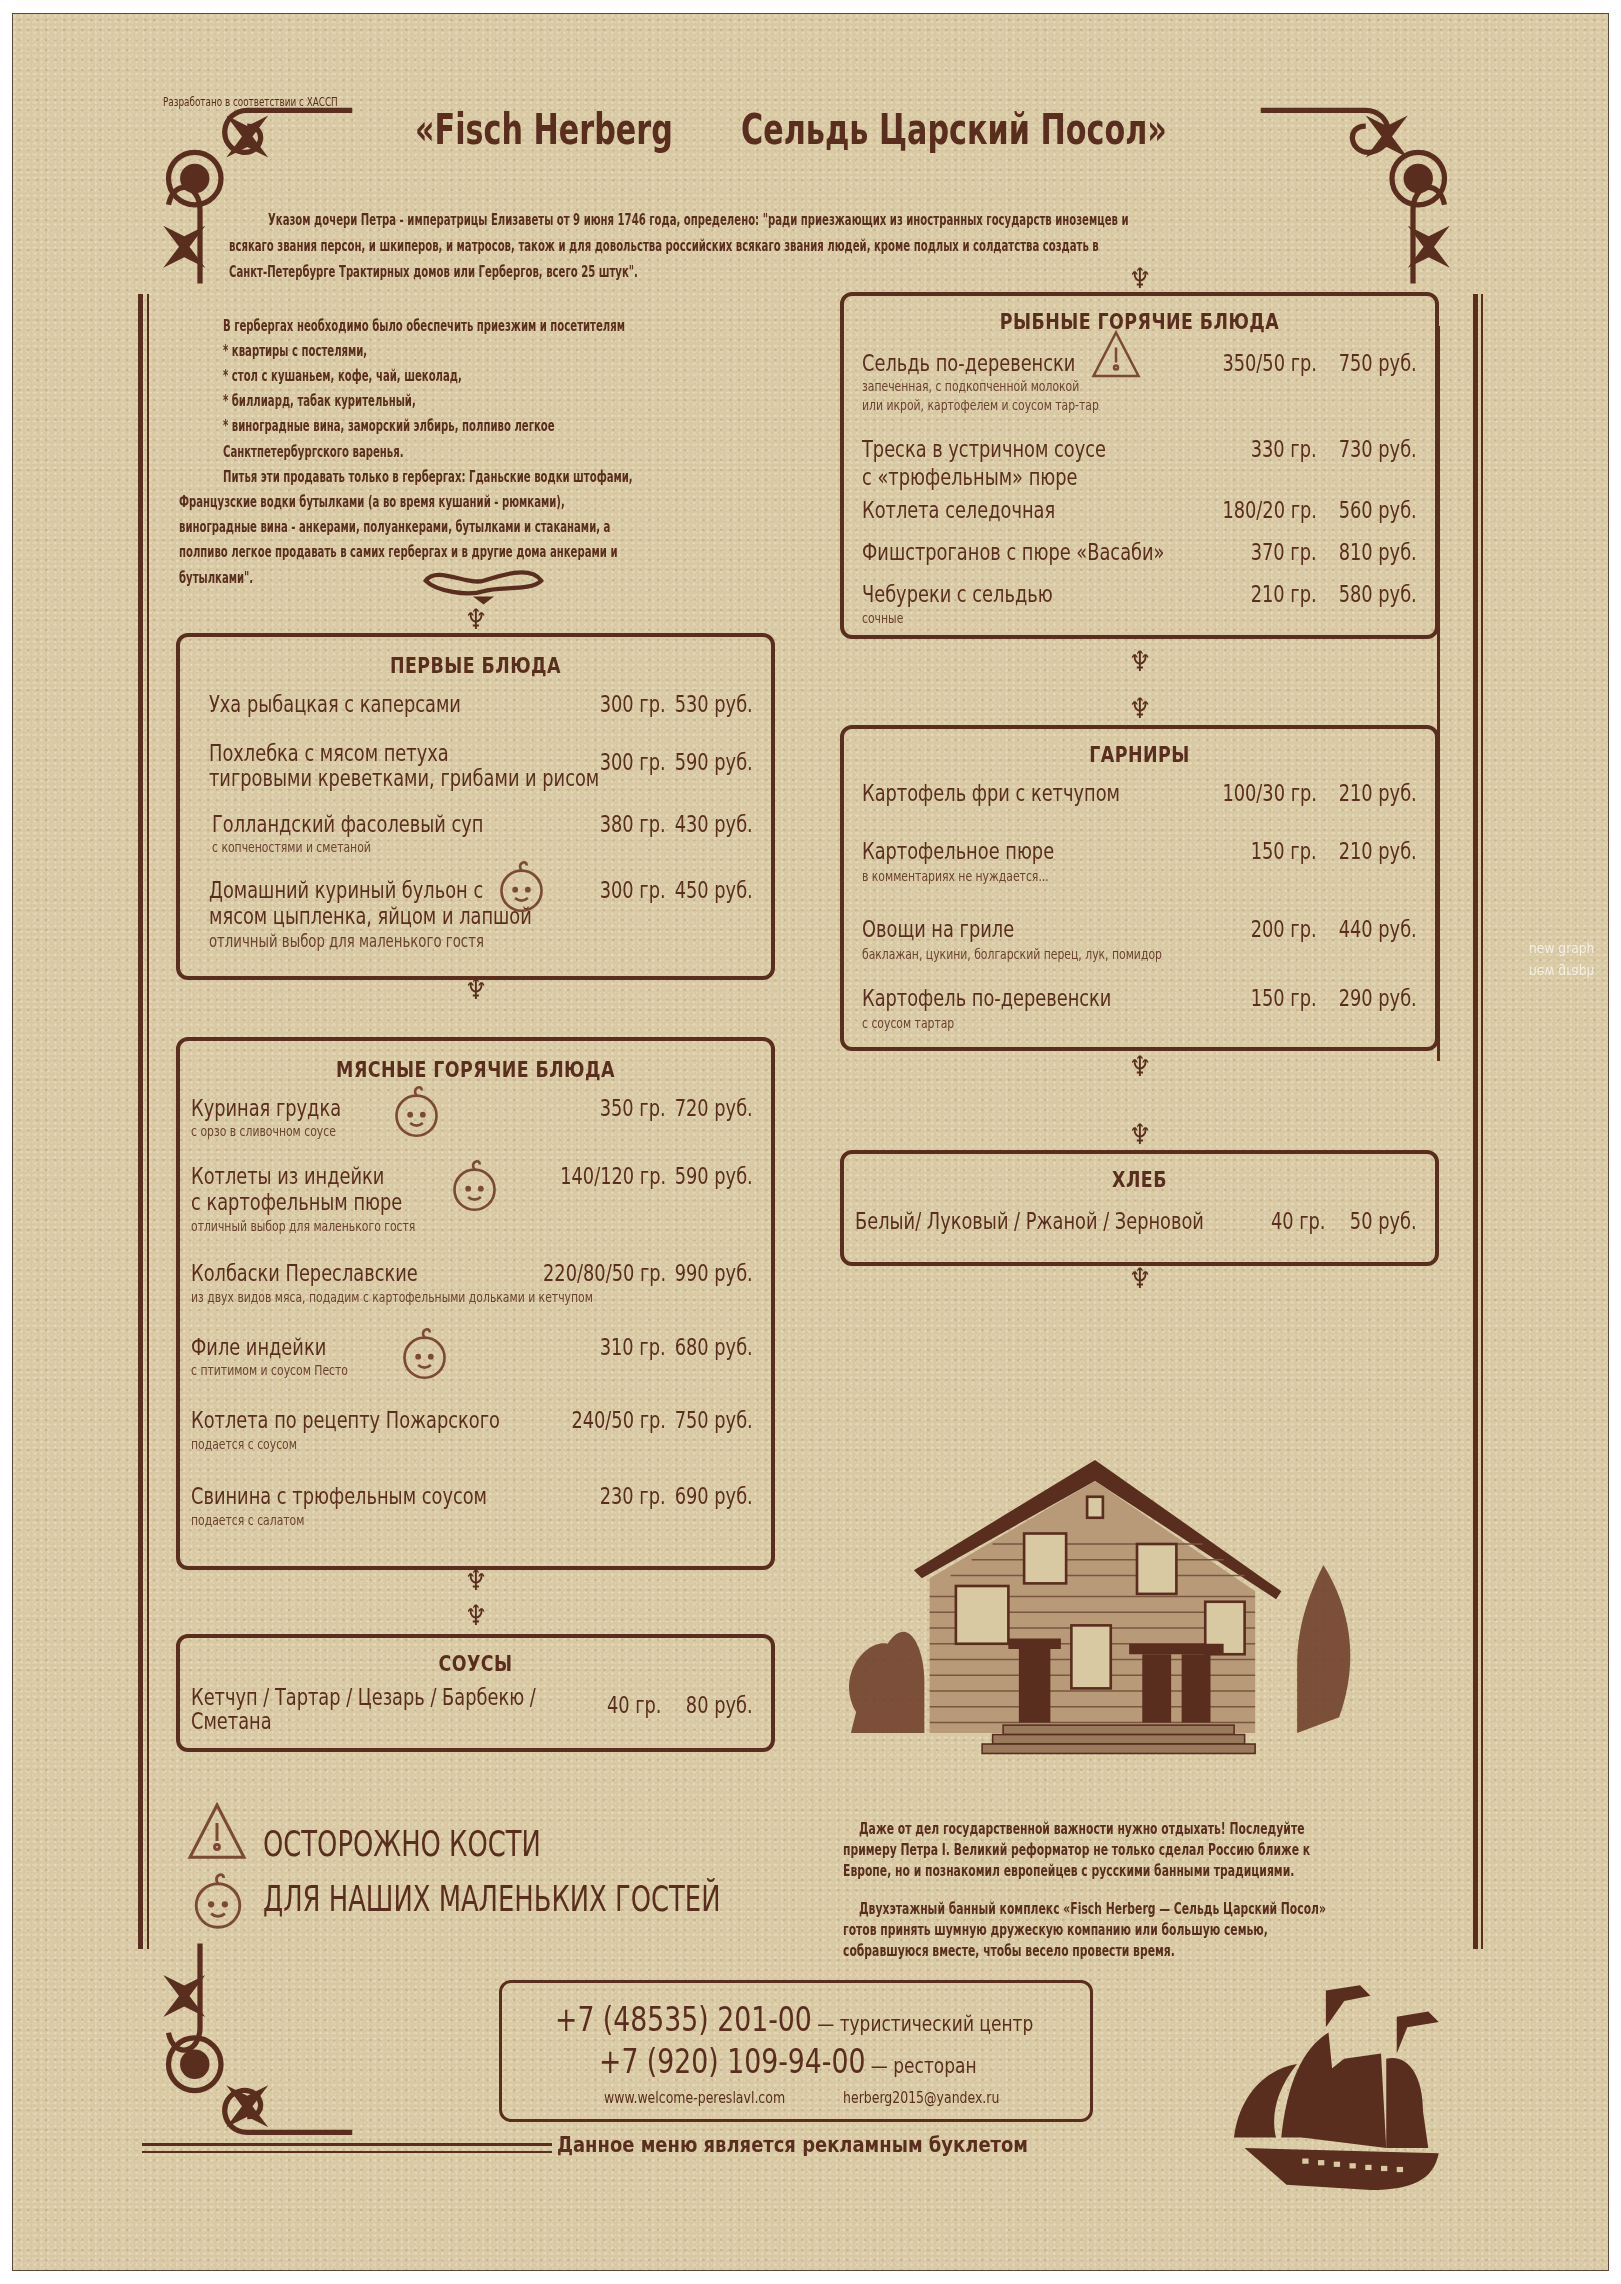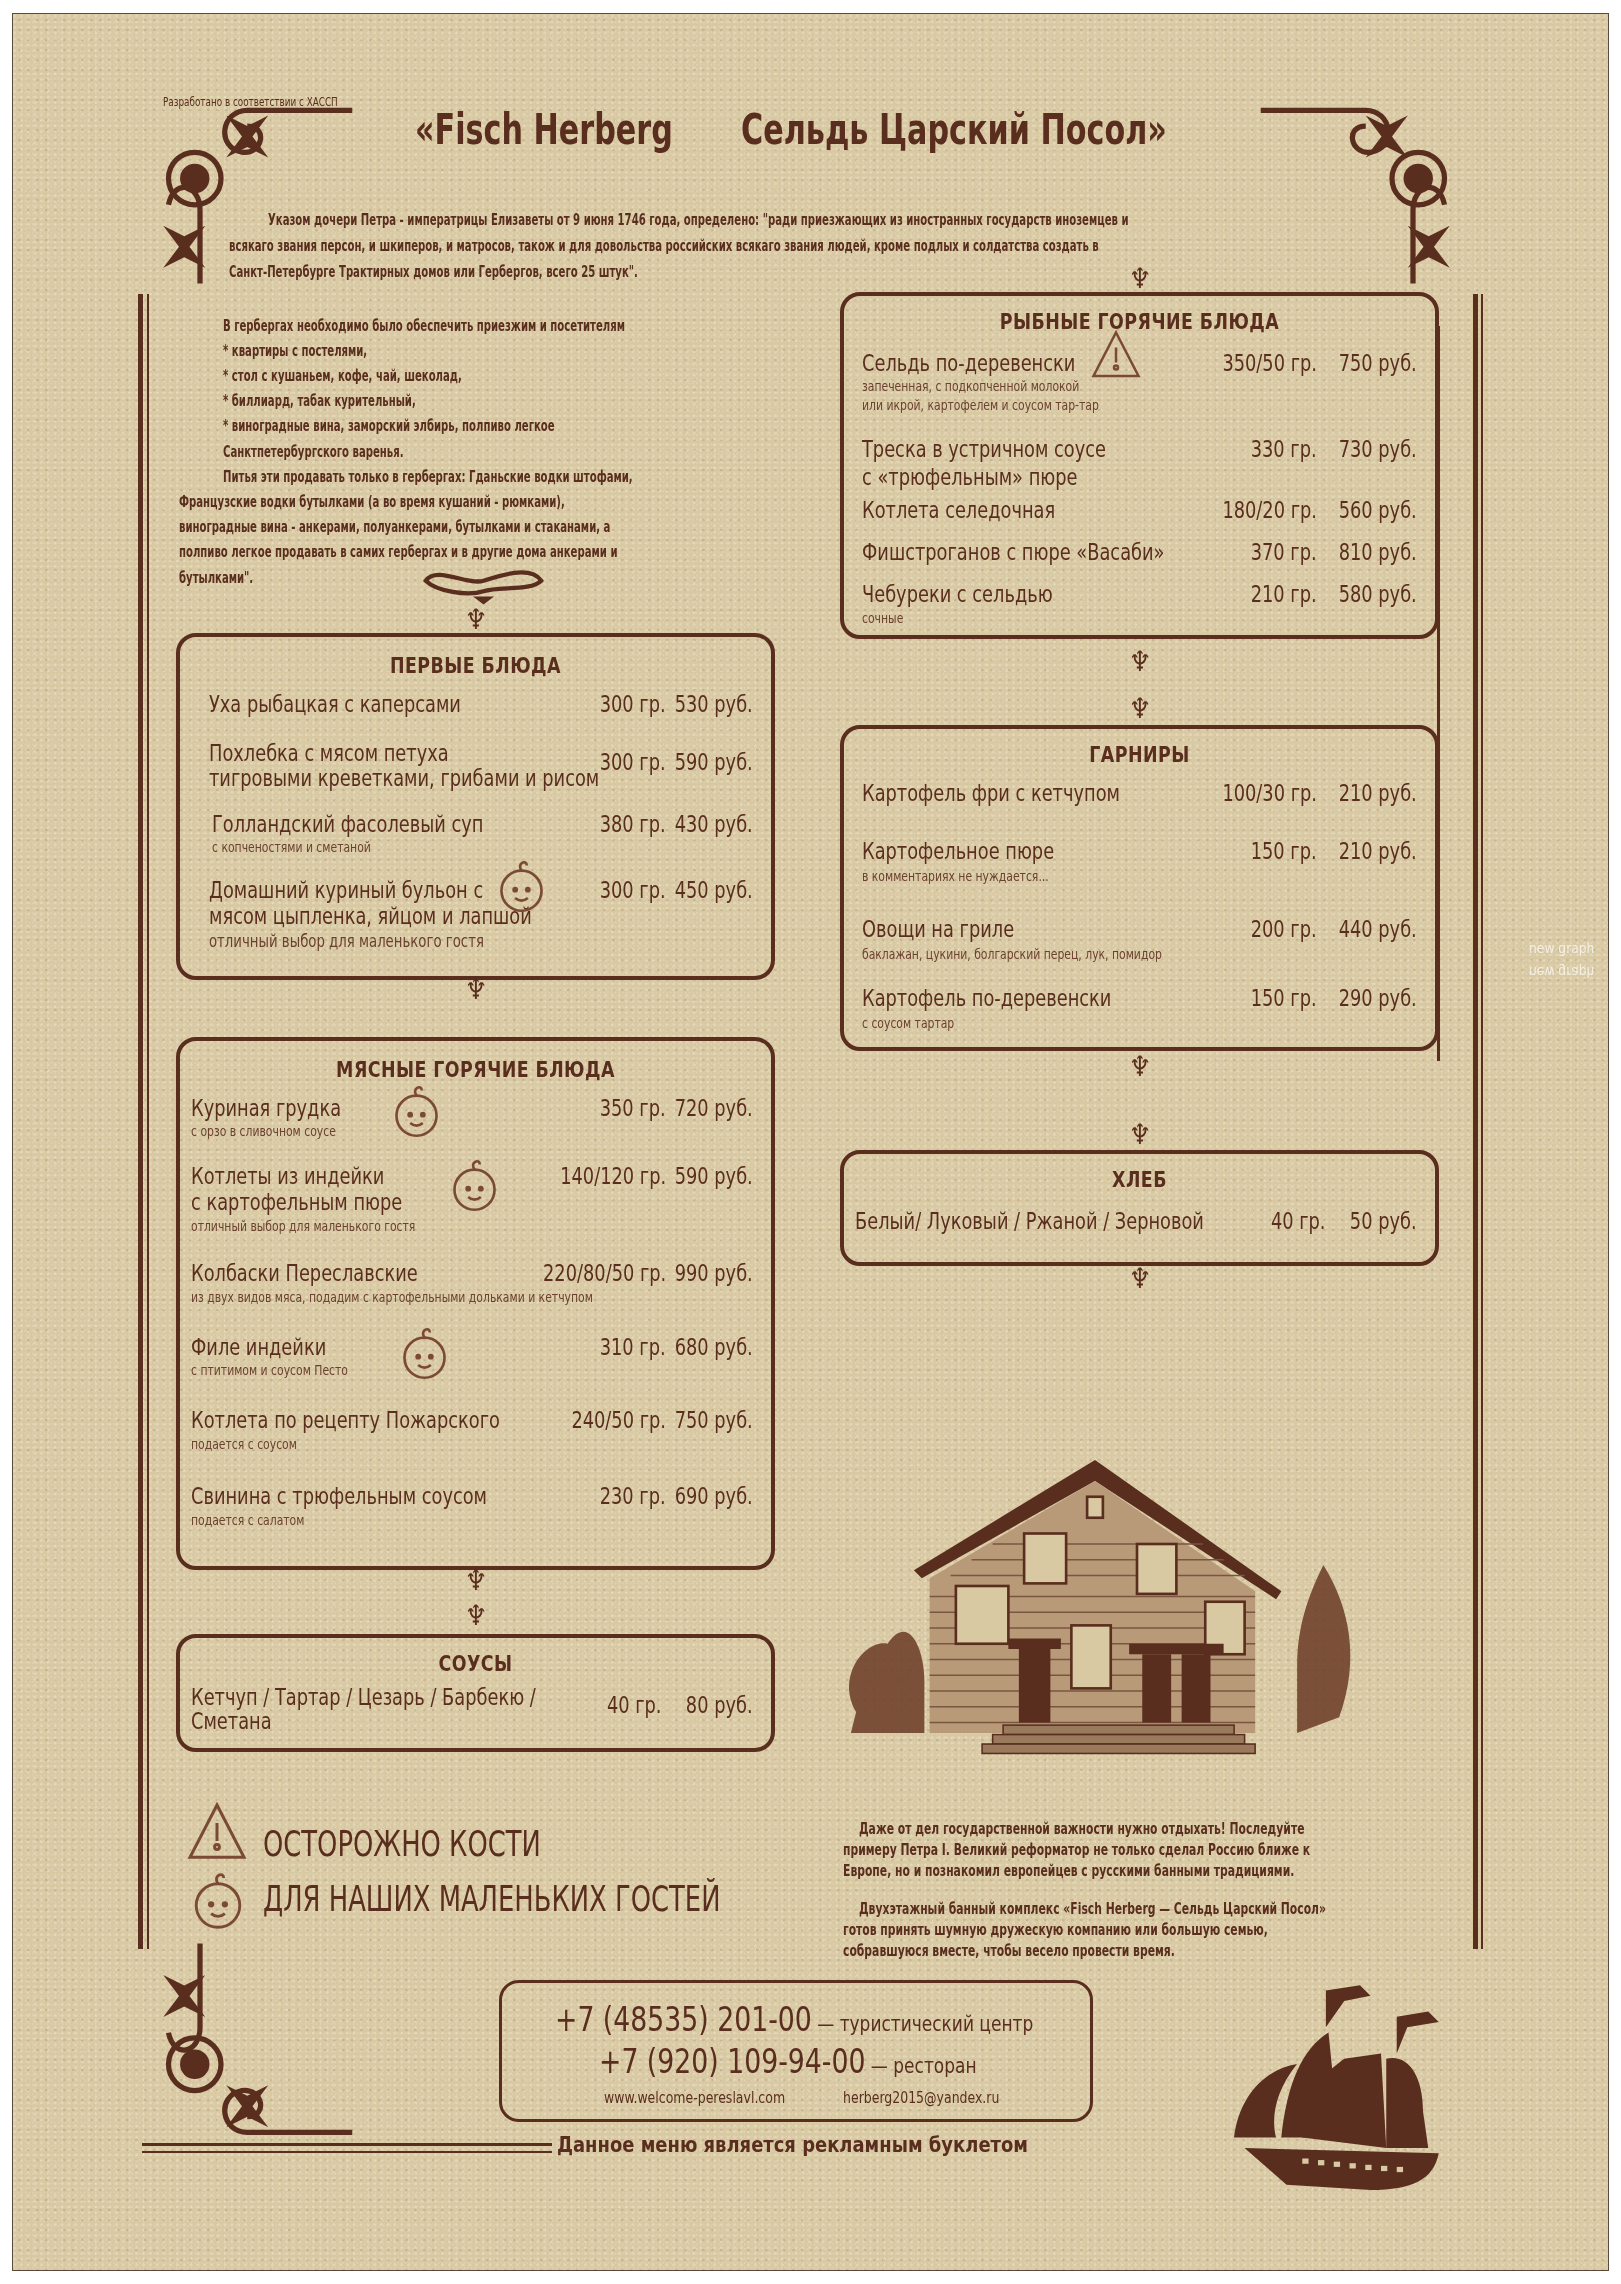--- a/index.html
+++ b/index.html
@@ -5,21 +5,21 @@
   html,body{margin:0;padding:0;background:#ffffff;}
   body{width:1622px;height:2284px;position:relative;overflow:hidden;font-family:"DejaVu Sans Condensed","DejaVu Sans",sans-serif;color:#5a2e1e;}
   .paper{position:absolute;left:11.6px;top:12.6px;width:1597px;height:2258px;background:#d9c9a3;border:1.6px solid #5b4a3e;box-sizing:border-box;
     background-image:
       radial-gradient(circle at 20% 30%, rgba(255,255,255,.25) 0 1.1px, transparent 1.6px),
       radial-gradient(circle at 70% 60%, rgba(120,90,50,.18) 0 1.1px, transparent 1.6px),
       radial-gradient(circle at 40% 80%, rgba(255,255,240,.2) 0 0.5px, transparent 1.1px);
     background-size:6.8px 5.8px, 9px 10px, 3.7px 4.7px;}
   .abs{position:absolute;}
   .vline{position:absolute;background:#5a2e1e;}
-  .frame{position:absolute;border:4.7px solid #5a2e1e;box-sizing:border-box;border-radius:20px;}
+  .frame{position:absolute;border:4.7px solid #5a2e1e;box-sizing:border-box;border-radius:12px;}
   .crown{position:absolute;width:58px;height:31.5px;text-align:center;font-size:28px;line-height:31.5px;color:#5a2e1e;}
   .sect-title{position:absolute;left:0;right:0;text-align:center;font-weight:bold;font-size:22px;letter-spacing:0.5px;color:#5a2e1e;transform:scaleX(.88);}
   .iname{position:absolute;font-size:23px;line-height:28px;color:#5a2e1e;transform-origin:left top;transform:scaleX(.86);white-space:nowrap;}
   .idesc{position:absolute;font-size:14.7px;line-height:17px;color:#6b4130;transform-origin:left top;transform:scaleX(.82);white-space:nowrap;}
   .iweight{position:absolute;font-size:23px;line-height:28px;text-align:right;transform-origin:right top;transform:scaleX(.86);white-space:nowrap;}
   .iprice{position:absolute;font-size:23px;line-height:28px;text-align:right;transform-origin:right top;transform:scaleX(.86);white-space:nowrap;}
   .intro{position:absolute;font-weight:bold;font-size:15.2px;line-height:26px;color:#5a2e1e;transform-origin:left top;white-space:nowrap;}
   .baby{position:absolute;width:53px;height:58px;}
   .warn{position:absolute;width:53px;height:53px;}
   .legend-text{position:absolute;font-size:35px;line-height:42px;color:#5a2e1e;transform-origin:left top;transform:scaleX(.82);white-space:nowrap;}

